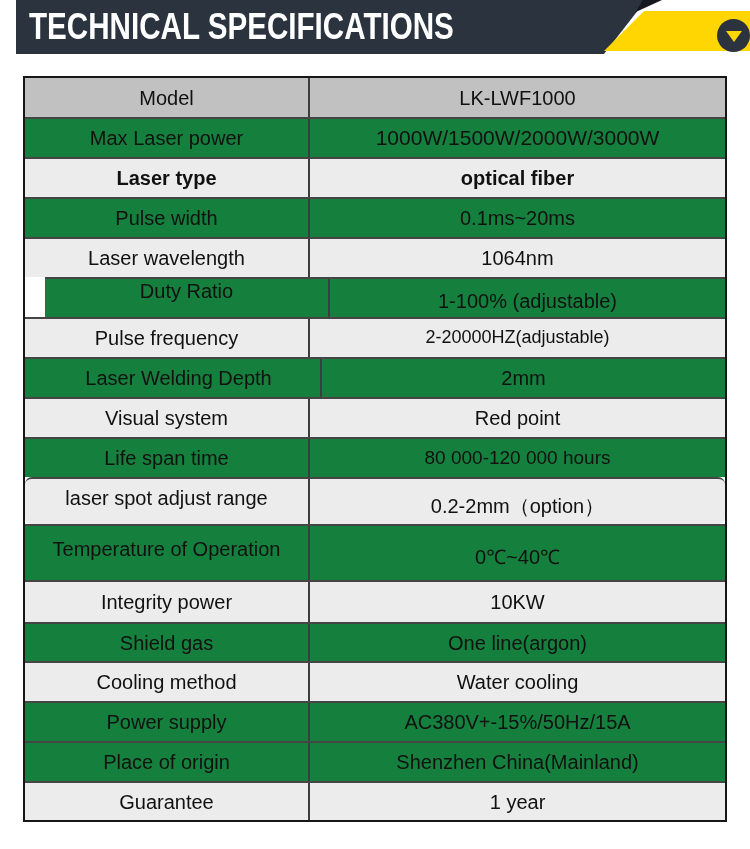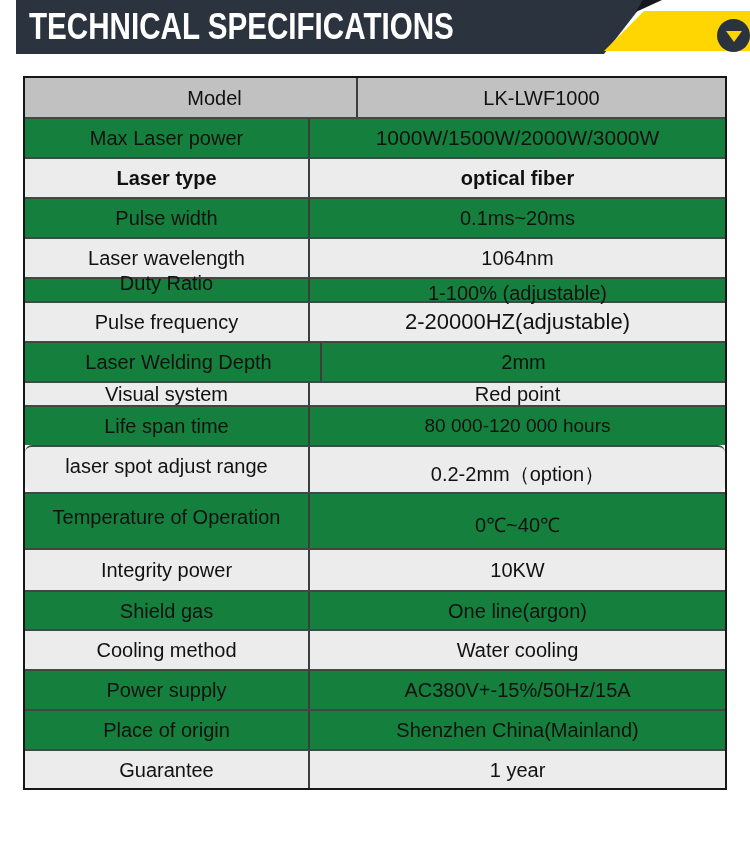--- a/index.html
+++ b/index.html
@@ -81,21 +81,21 @@
     width: 704px;
     border: 2px solid #161616;
     box-sizing: border-box;
     background: #ffffff;
   }
   .row {
     display: flex;
     box-sizing: border-box;
     border-top: 2px solid #454545;
   }
-  .row:first-child { border-top: none; padding-left: 48px; }
+  .row:first-child { border-top: none; }
   .cell-label {
     width: 285px;
     box-sizing: border-box;
     border-right: 2px solid #3d3d3d;
     display: flex;
     align-items: center;
     justify-content: center;
     text-align: center;
   }
   .cell-value {
@@ -168,48 +168,48 @@
 
     <div class="row shade-gray" style="height: 40px;">
       <div class="cell-label">
         <span>Laser wavelength</span>
       </div>
       <div class="cell-value">
         <span>1064nm</span>
       </div>
     </div>
 
-    <div class="row shade-white" style="height: 24px;">
+    <div class="row shade-white" style="height: 40px; margin-left: 20px;">
       <div class="cell-label">
         <span style="transform: translateY(-7px);">Duty Ratio</span>
       </div>
       <div class="cell-value">
         <span style="transform: translateY(3px);">1-100% (adjustable)</span>
       </div>
     </div>
 
     <div class="row shade-gray" style="height: 40px;">
       <div class="cell-label">
         <span>Pulse frequency</span>
       </div>
       <div class="cell-value">
-        <span style="font-size: 22px;">2-20000HZ(adjustable)</span>
+        <span style="font-size: 18px;">2-20000HZ(adjustable)</span>
       </div>
     </div>
 
     <div class="row shade-white" style="height: 40px; padding-left: 12px;">
       <div class="cell-label">
         <span>Laser Welding Depth</span>
       </div>
       <div class="cell-value">
         <span>2mm</span>
       </div>
     </div>
 
-    <div class="row shade-gray" style="height: 24px;">
+    <div class="row shade-gray" style="height: 40px;">
       <div class="cell-label">
         <span>Visual system</span>
       </div>
       <div class="cell-value">
         <span>Red point</span>
       </div>
     </div>
 
     <div class="row shade-white" style="height: 40px;">
       <div class="cell-label">

